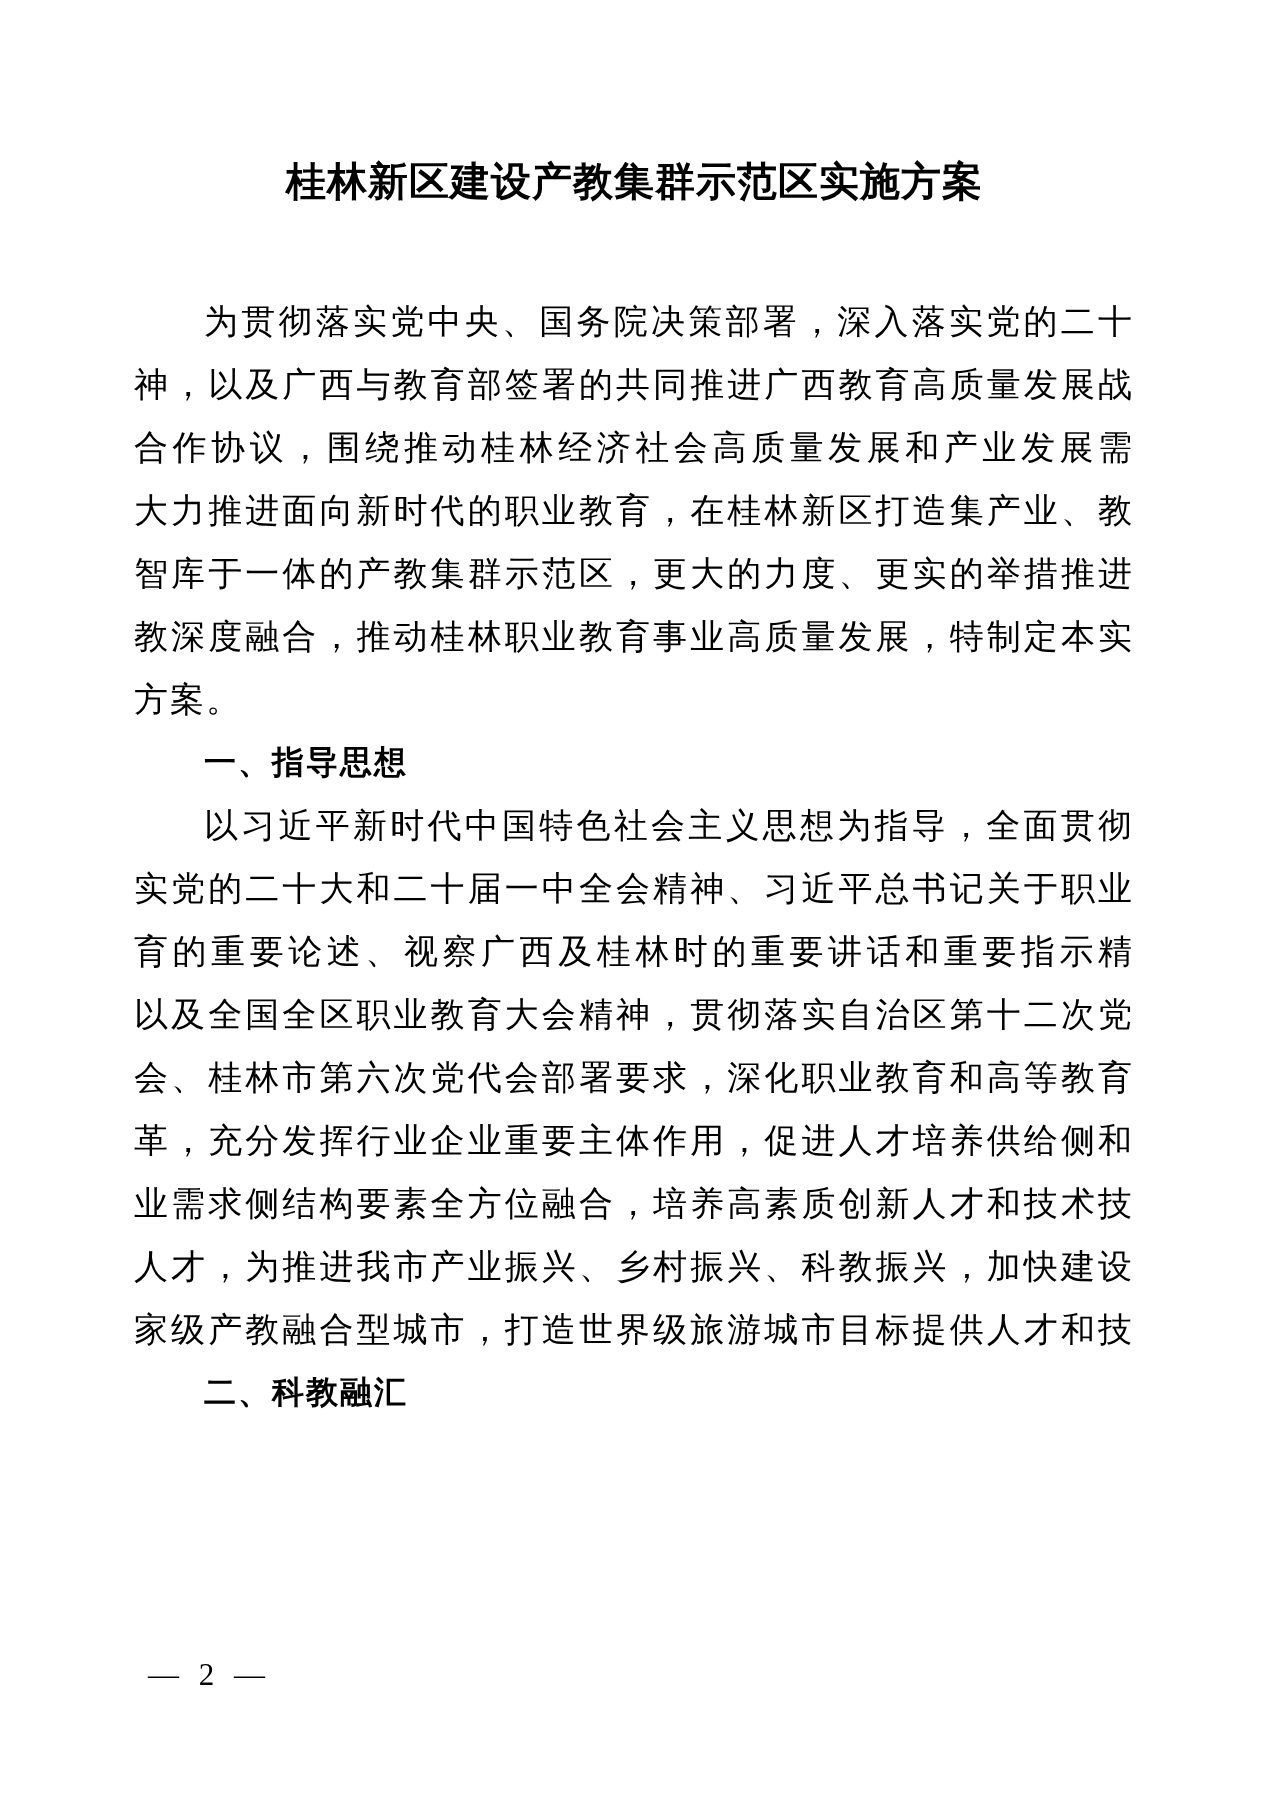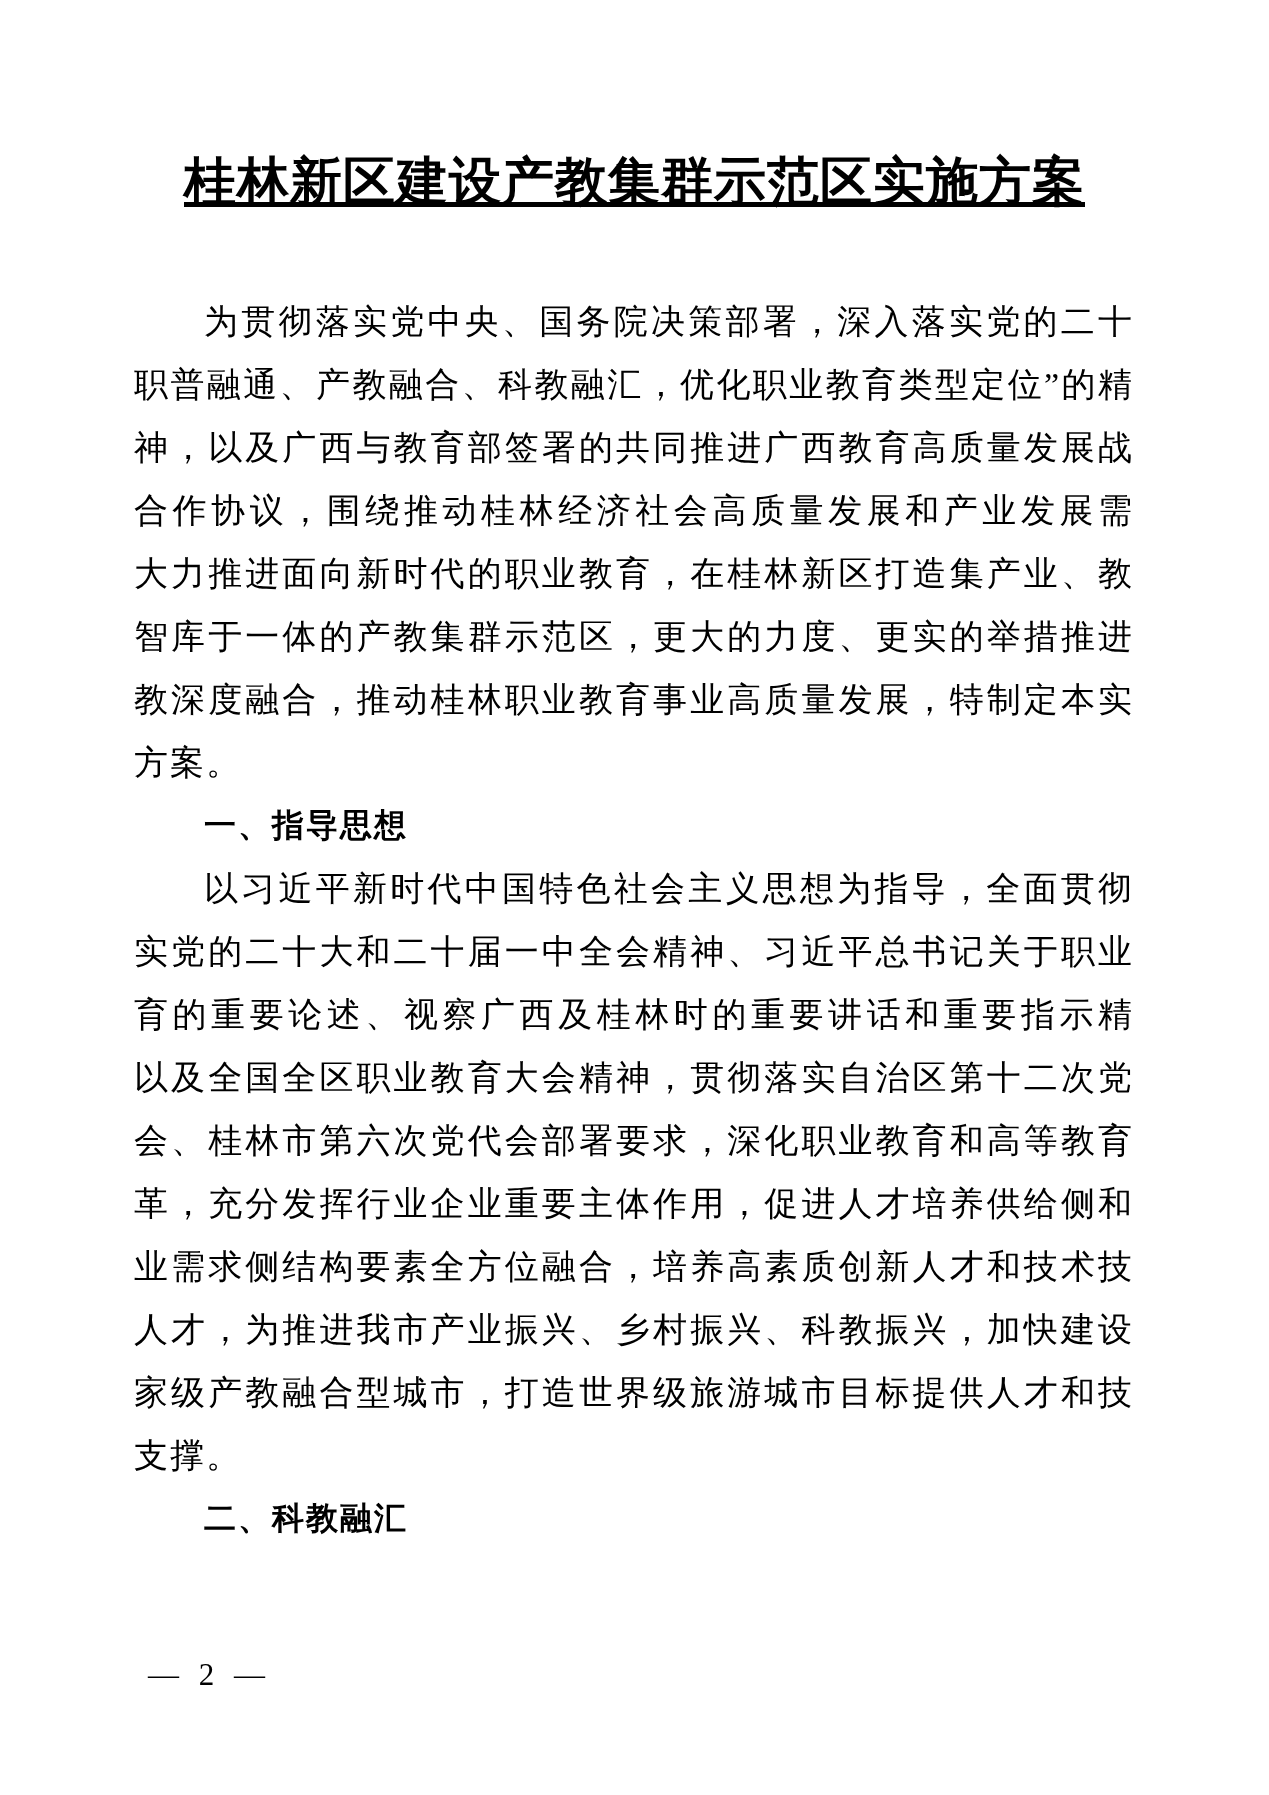--- a/index.html
+++ b/index.html
@@ -12,26 +12,25 @@
     height: 1795px;
     margin: 0 auto;
     background: #ffffff;
     color: #000000;
     padding-top: 152px;
     overflow: hidden;
   }
 
   .doc-title {
     text-align: center;
-    font-size: 52px;
+    font-size: 40px;
     line-height: 60px;
     font-weight: 700;
     font-family: "Liberation Serif", "DejaVu Serif", serif;
     letter-spacing: 1px;
-    text-decoration: underline;
   }
 
   .content {
     margin: 78px 135px 0 134px; 
   }
 
   
   .line {
     height: 63px;
     line-height: 63px;
@@ -78,40 +77,38 @@
 </head>
 <body>
 
 <div class="page">
 
   <div class="doc-title">桂林新区建设产教集群示范区实施方案</div>
 
   <div class="content">
 
     <div class="line just first">为贯彻落实党中央、国务院决策部署，深入落实党的二十大</div>
-    <div class="line just">职普融通、产教融合、科教融汇，优化职业教育类型定位”的精</div>
     <div class="line just">神，以及广西与教育部签署的共同推进广西教育高质量发展战略</div>
     <div class="line just">合作协议，围绕推动桂林经济社会高质量发展和产业发展需求，</div>
     <div class="line just">大力推进面向新时代的职业教育，在桂林新区打造集产业、教育、</div>
     <div class="line just">智库于一体的产教集群示范区，更大的力度、更实的举措推进产</div>
     <div class="line just">教深度融合，推动桂林职业教育事业高质量发展，特制定本实施</div>
     <div class="line">方案。</div>
 
     <div class="heading">一、指导思想</div>
 
     <div class="line just first">以习近平新时代中国特色社会主义思想为指导，全面贯彻落</div>
     <div class="line just">实党的二十大和二十届一中全会精神、习近平总书记关于职业教</div>
     <div class="line just">育的重要论述、视察广西及桂林时的重要讲话和重要指示精神，</div>
     <div class="line just">以及全国全区职业教育大会精神，贯彻落实自治区第十二次党代</div>
     <div class="line just">会、桂林市第六次党代会部署要求，深化职业教育和高等教育改</div>
     <div class="line just">革，充分发挥行业企业重要主体作用，促进人才培养供给侧和产</div>
     <div class="line just">业需求侧结构要素全方位融合，培养高素质创新人才和技术技能</div>
     <div class="line just">人才，为推进我市产业振兴、乡村振兴、科教振兴，加快建设国</div>
     <div class="line just">家级产教融合型城市，打造世界级旅游城市目标提供人才和技术</div>
-    <div class="line">支撑。</div>
 
     <div class="heading">二、科教融汇</div>
 
   </div>
 
   <div class="page-footer">— 2 —</div>
 
 </div>
 
 </body></html>

